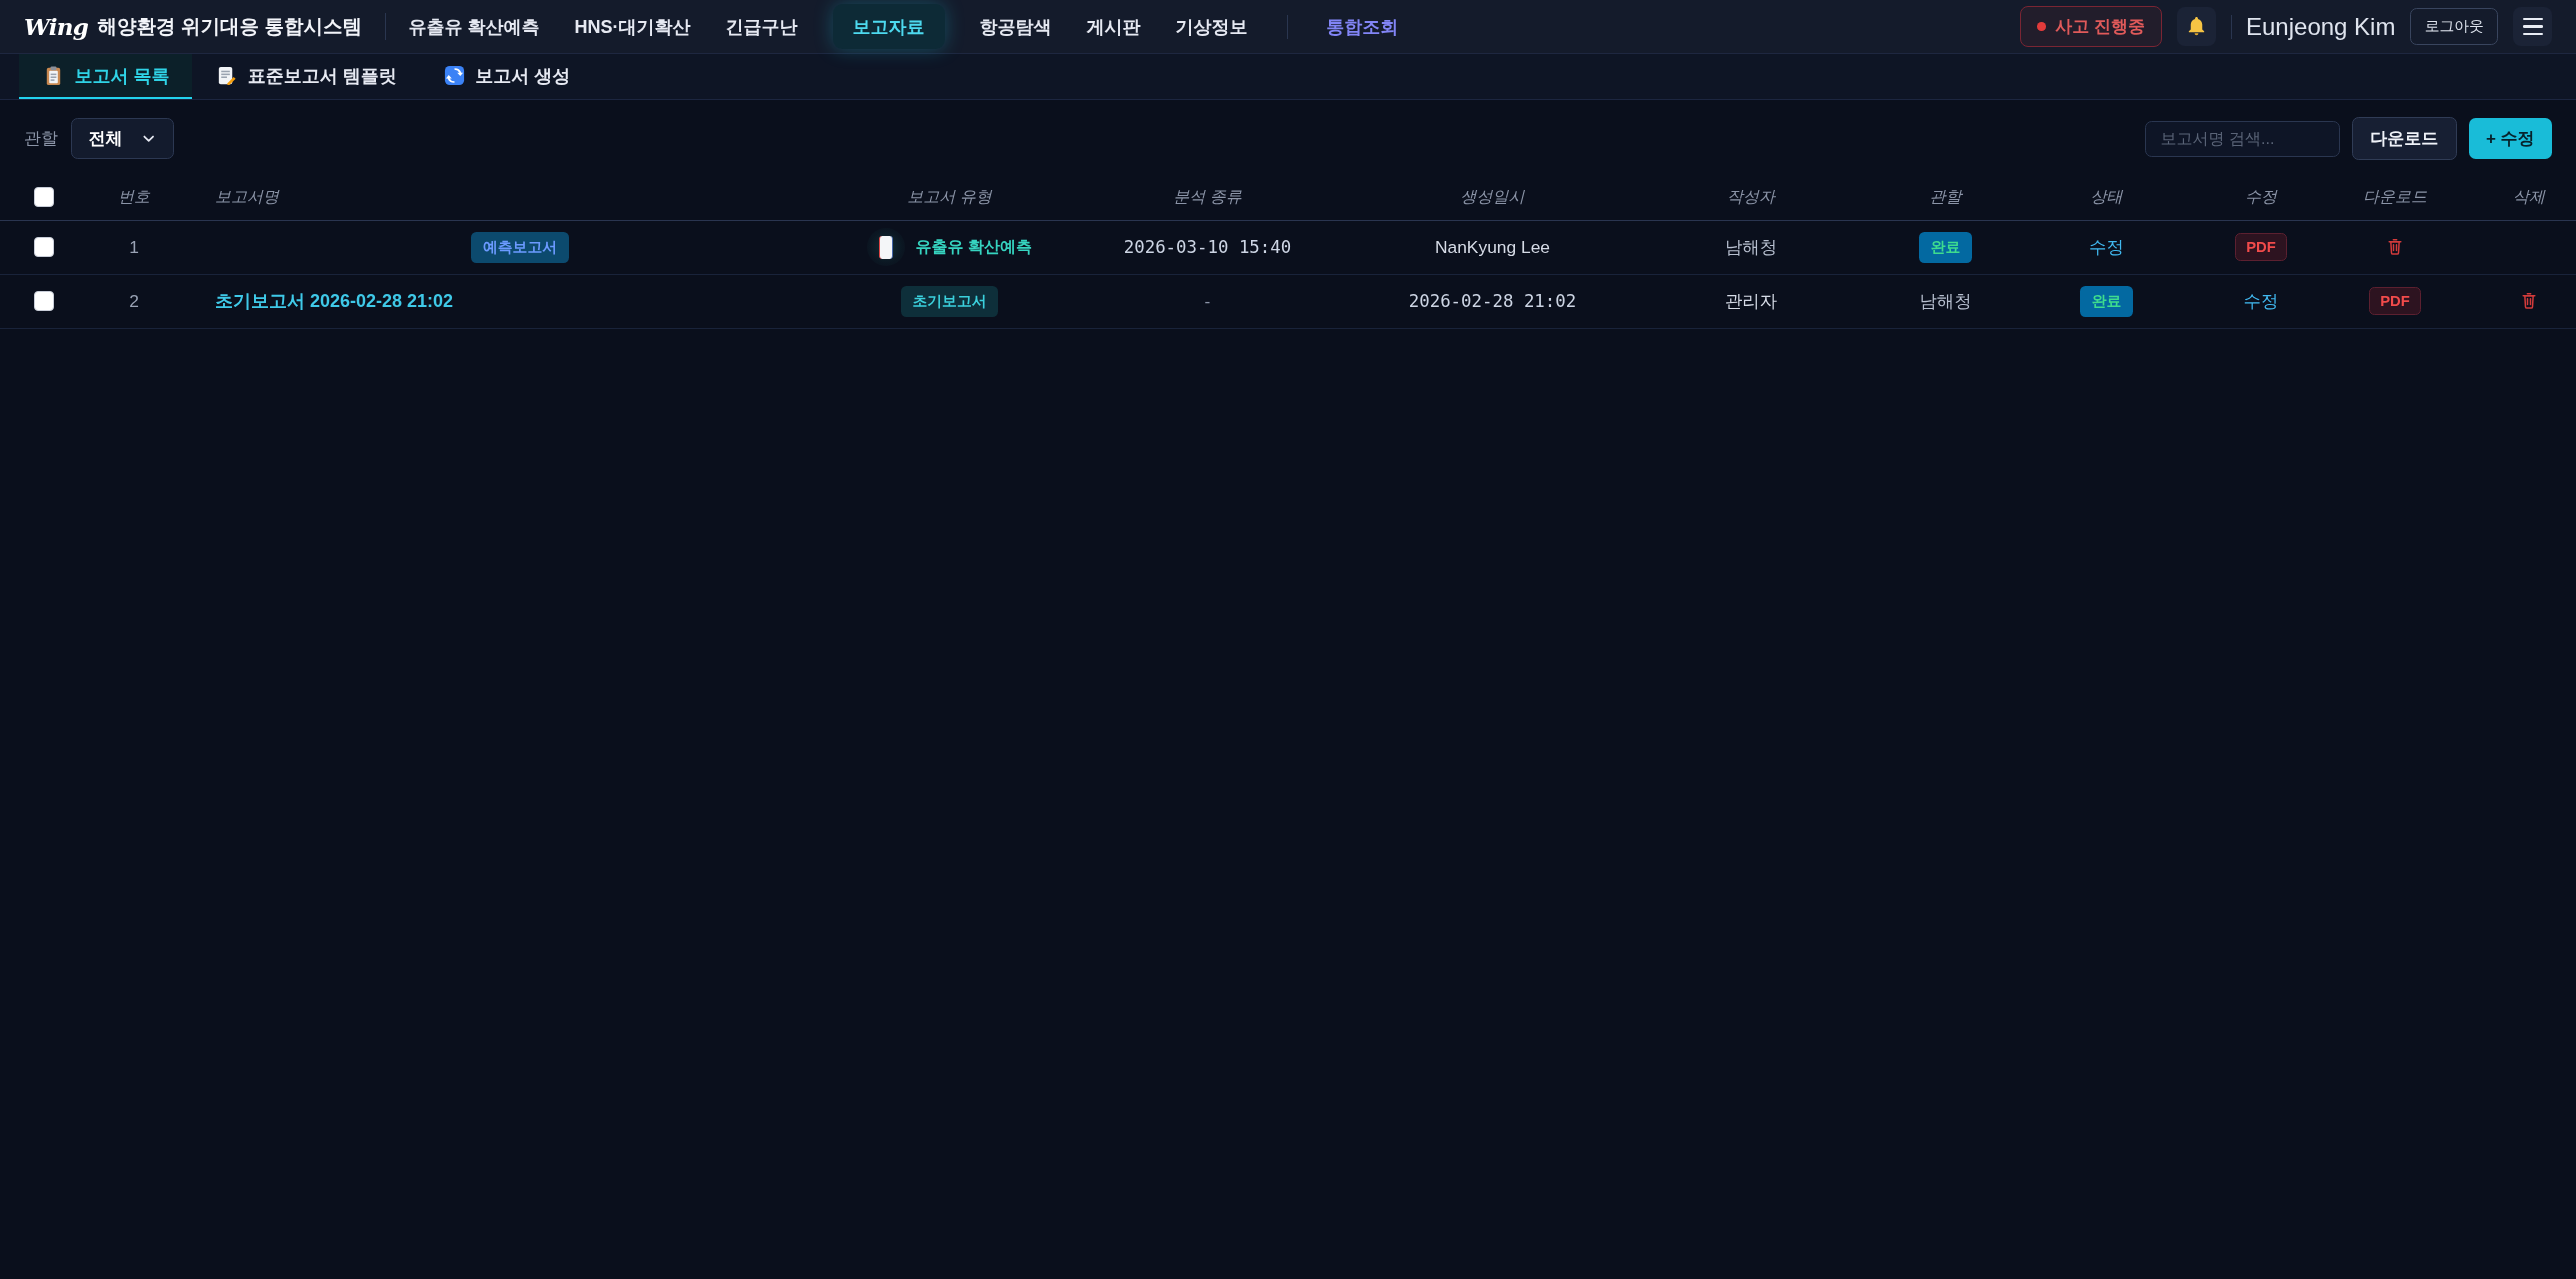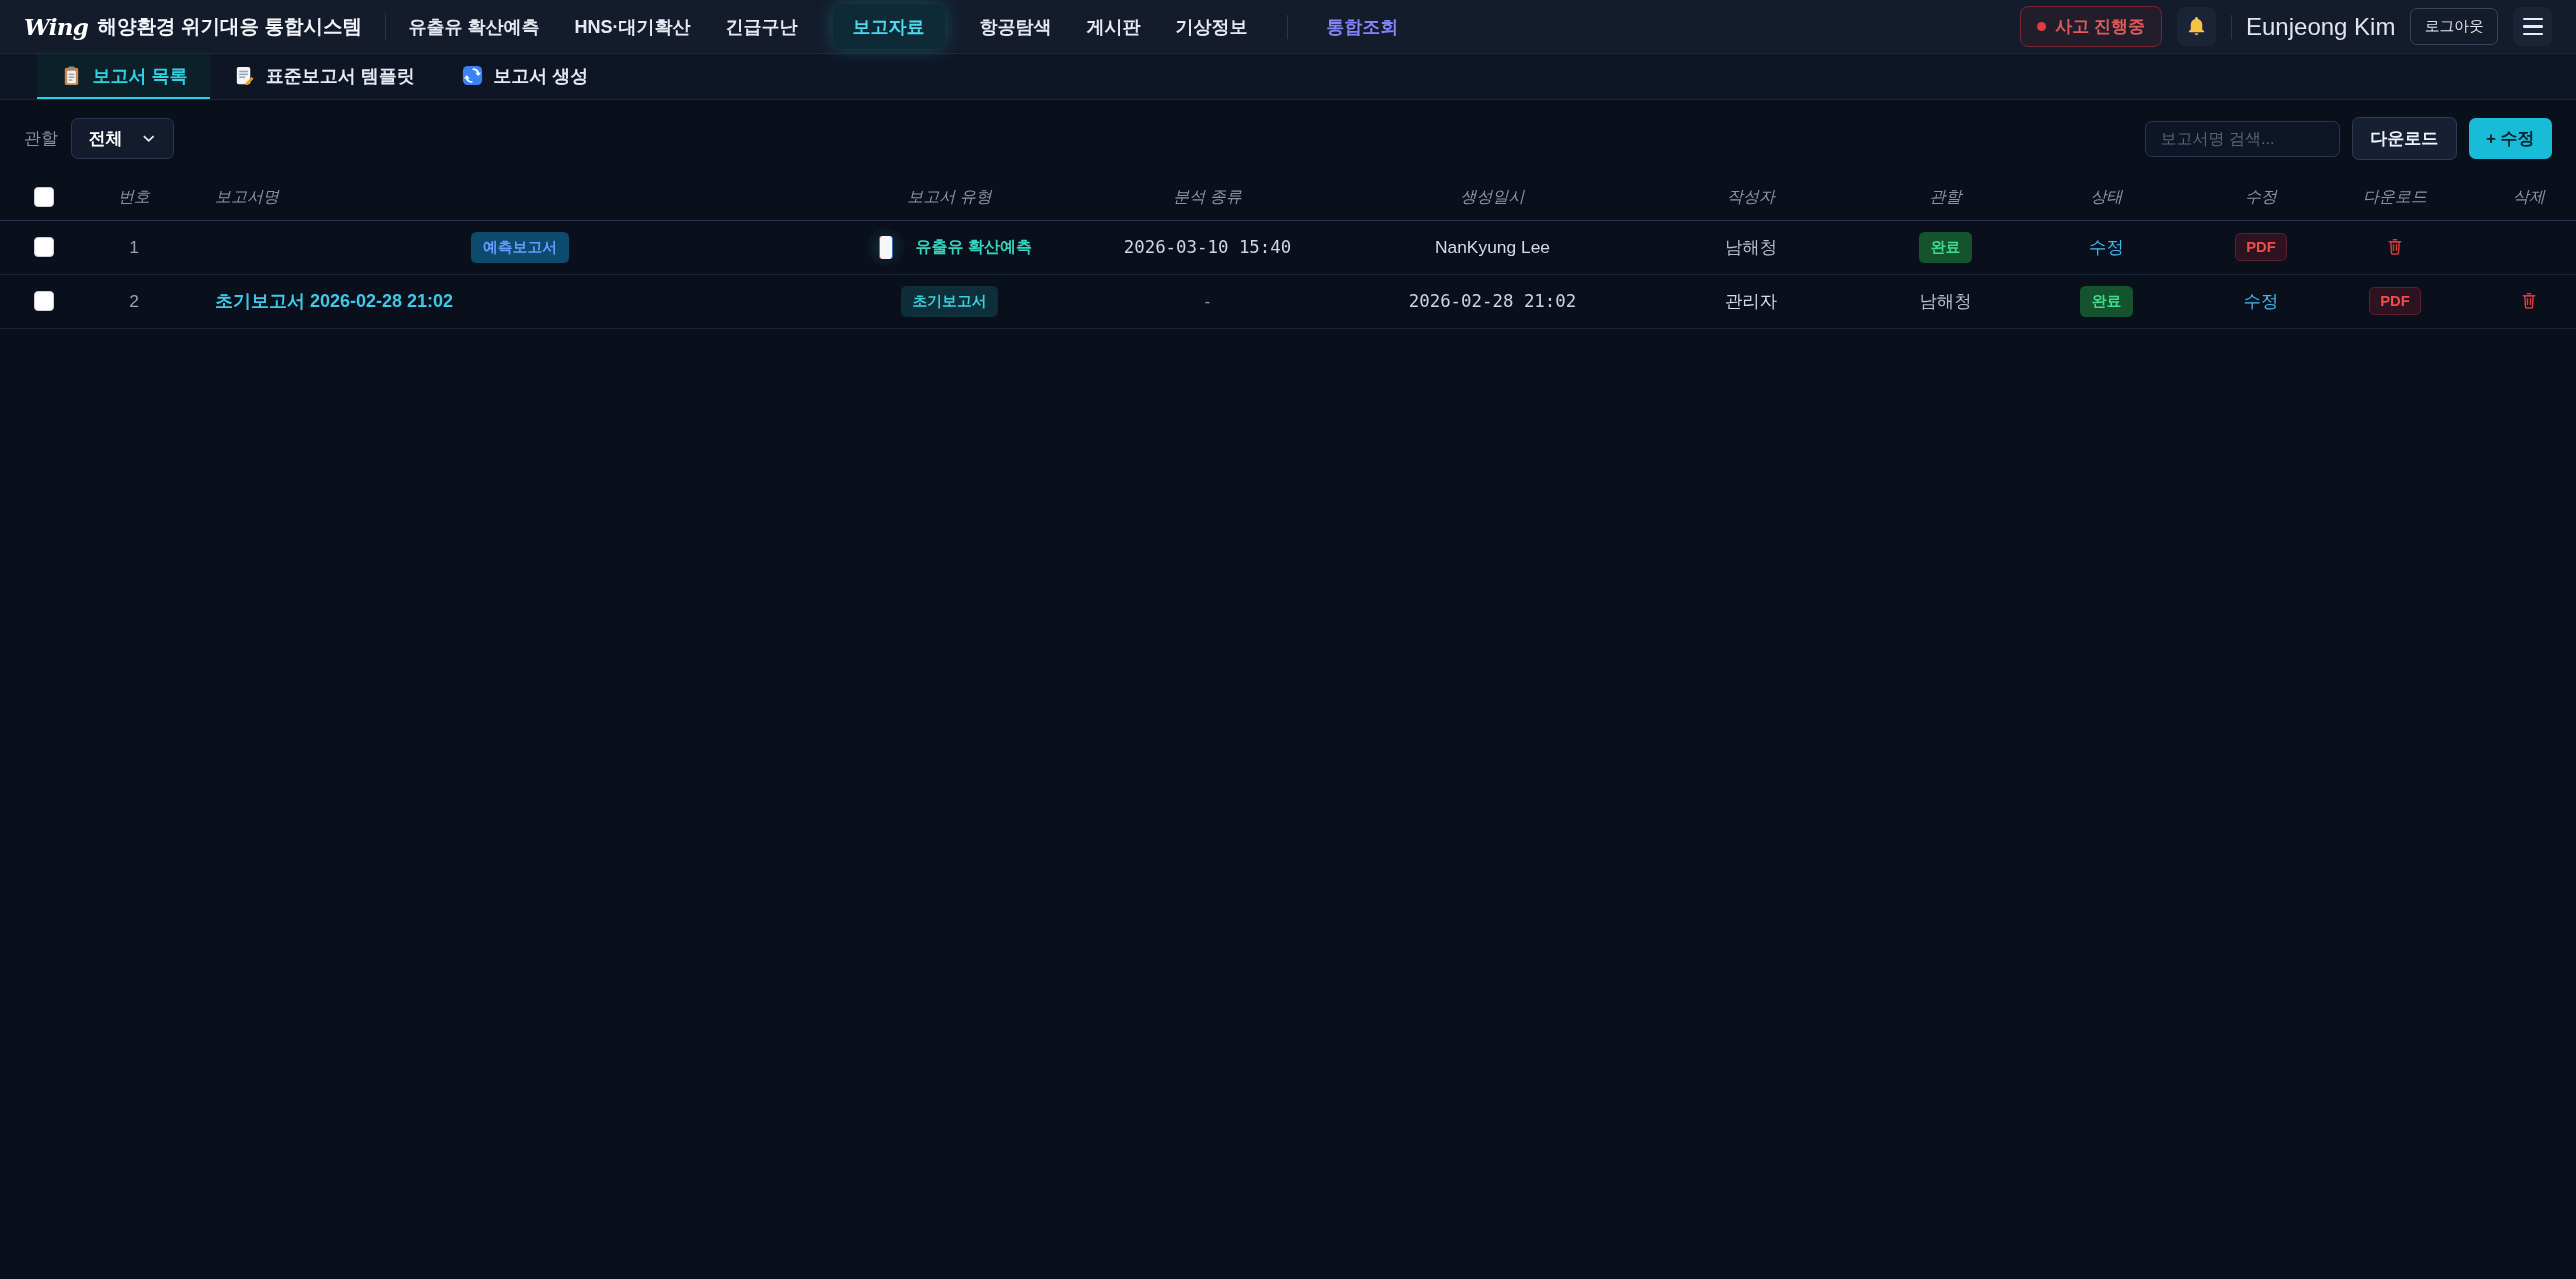--- a/index.html
+++ b/index.html
@@ -43,21 +43,21 @@
     border:0.7px solid #39455e; border-radius:6.7px; background:transparent;
     color:#dfe4ee; font-size:14.8px; padding:8px 13.4px; cursor:pointer;
     font-family:"Liberation Sans", sans-serif; white-space:nowrap;
   }
   .hamburger { display:flex; flex-direction:column; gap:4.7px; }
   .hamburger span { width:20px; height:2.7px; border-radius:1.3px; background:#e9edf5; }
 
   
   .tabstrip {
     height:46px; background:#0e1525; border-bottom:0.7px solid #1c2640;
-    display:flex; align-items:stretch; padding-left:37px;
+    display:flex; align-items:stretch; padding-left:19px;
   }
   .tab {
     display:flex; align-items:center; gap:9.4px; padding:0 23px;
     font-size:18px; font-weight:bold; color:#e6e9f2; cursor:pointer;
     border-bottom:2.7px solid transparent; white-space:nowrap;
   }
   .tab.active { color:#2fd3e6; background:#0c2029; border-bottom-color:#22d3ee; }
   .tab-icon { width:23px; height:23px; display:inline-flex; }
 
   
@@ -102,21 +102,21 @@
   .cell.left { text-align:left; padding-left:34px; }
   .checkbox {
     width:20px; height:20px; border-radius:4px; background:#ffffff;
     border:0.7px solid #c8cdd8; margin:0 auto; cursor:pointer;
   }
   .num { color:#9aa3b5; font-size:17.4px; }
   .report-link { color:#3fc9e8; font-size:18px; font-weight:600; cursor:pointer; text-decoration:none; }
   .badge { display:inline-block; border-radius:5.4px; padding:6px 12px; font-size:14.8px; font-weight:bold; }
   .badge-blue { background:#0c4a6e; color:#6b9aff; }
   .badge-teal { background:#0e2f3a; color:#3bd0dc; }
-  .badge-green { background:#14532d; color:#3edc8e; }
+  .badge-green { background:#0369a1; color:#3edc8e; }
   .badge-pdf { background:#2d1320; color:#f14b4b; border:0.7px solid #5c2030; padding:5.4px 10.7px; cursor:pointer;text-align:right; }
   .analysis { display:inline-flex; align-items:center; gap:10.7px; color:#36d4c0; font-size:16px; font-weight:bold; }
   .halo {
     width:38px; height:38px; border-radius:50%; display:flex; align-items:center; justify-content:center;
     background:radial-gradient(circle, rgba(45,212,191,.16) 0%, rgba(45,212,191,.04) 60%, transparent 100%);
   }
   .drum { width:14.8px; height:23px; border-radius:3.4px; background:#f4f6f8; border-left:1.3px solid #d44; border-right:1.3px solid #46a; }
   .dash { color:#8b94a7; font-size:17.4px; }
   .date { font-family:"DejaVu Sans Mono", monospace; color:#cdd5e4; font-size:17.4px; }
   .author { color:#d6dbe6; font-size:17.4px; }

